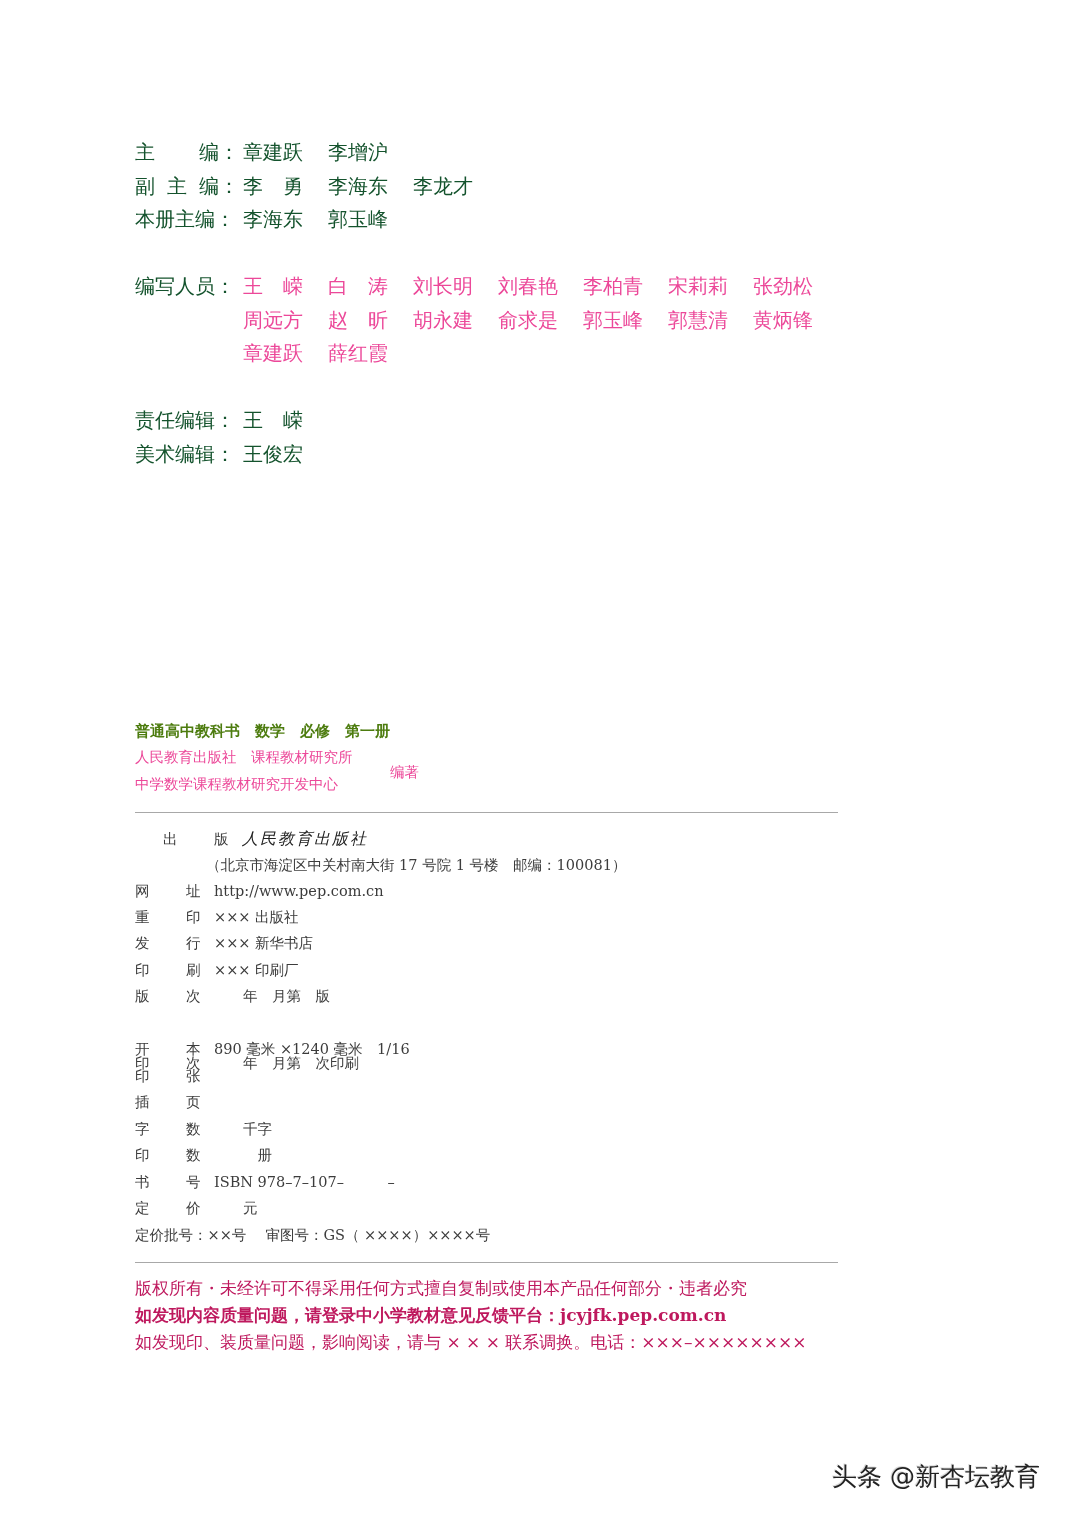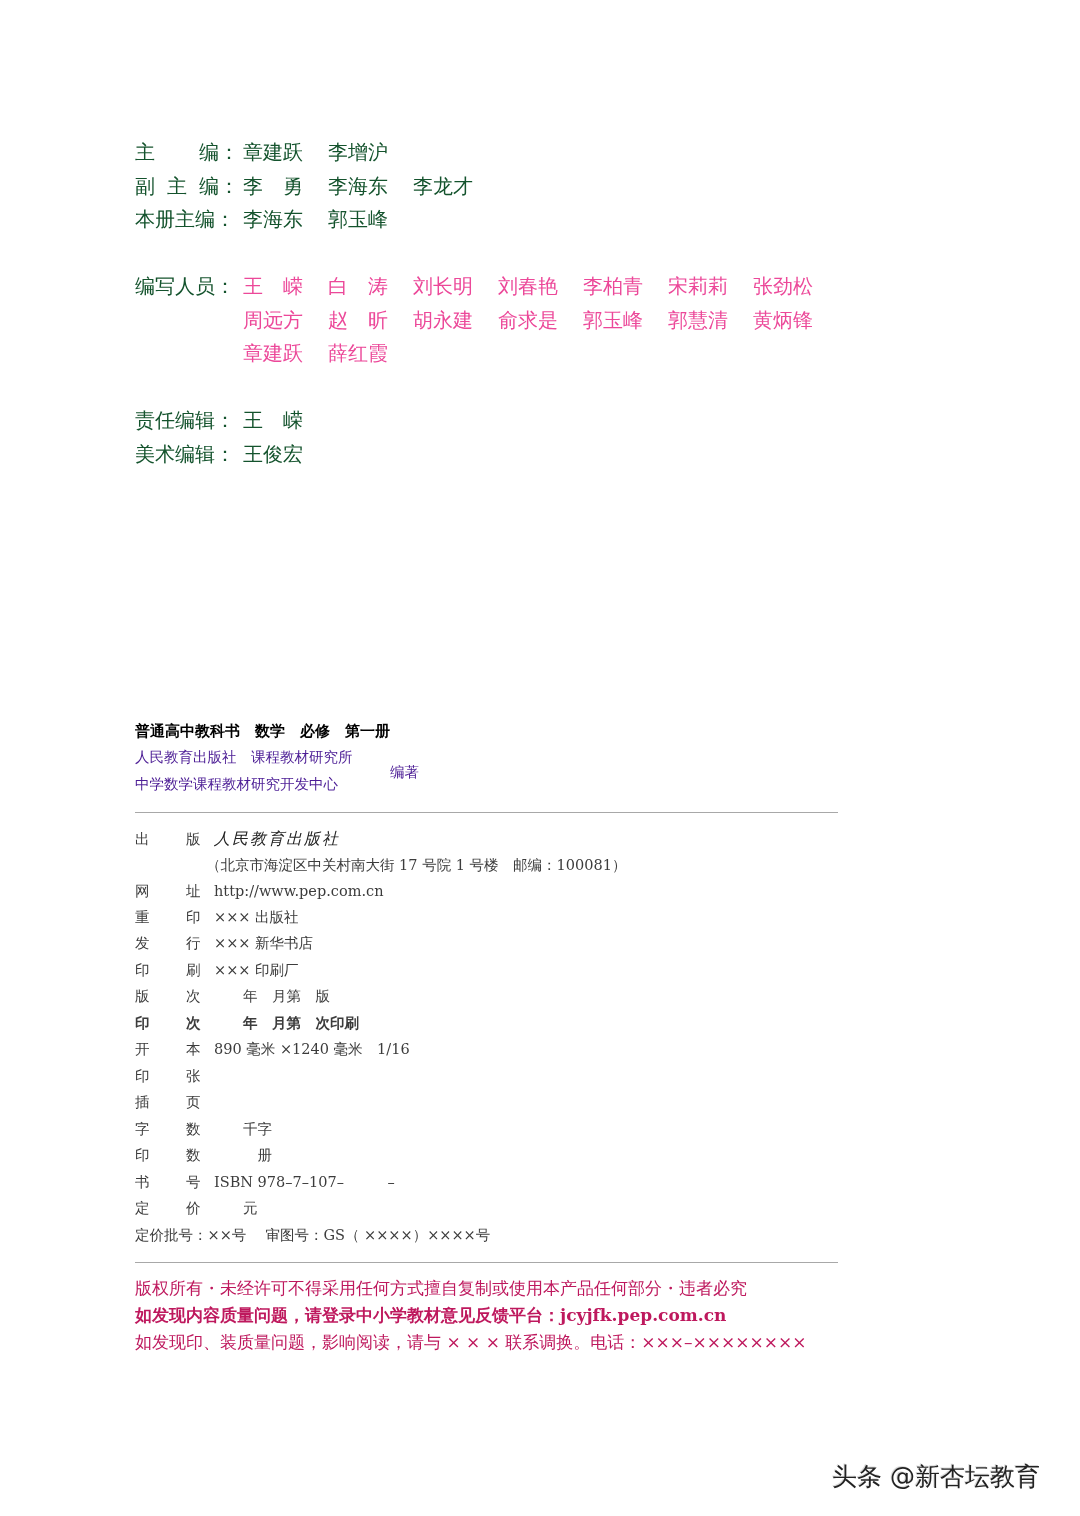--- a/index.html
+++ b/index.html
@@ -4,22 +4,22 @@
 <style>
   html, body { margin: 0; padding: 0; background: #ffffff; }
   body { width: 1080px; height: 1516px; position: relative; overflow: hidden;
          font-family: "DejaVu Serif", "Liberation Serif", serif; color: #333333; }
   .abs { position: absolute; white-space: nowrap; }
   .credit-row { position: absolute; left: 135px; height: 34px; font-size: 20px; line-height: 34px; color: #14532d; }
   .credit-label { display: inline-block; width: 108px; }
   .credit-label span { display: inline-block; }
   .name { display: inline-block; width: 85px; }
   .team-row { position: absolute; left: 243px; font-size: 20px; line-height: 34px; color: #ec4899; }
-  .title-bold { font-family: Liberation Serif, serif; font-weight: bold; font-size: 15px; color: #000000; }
-  .sm { font-size: 14.5px; color: #4c1d95; }
+  .title-bold { font-family: Liberation Serif, serif; font-weight: bold; font-size: 15px; color: #4d7c0f; }
+  .sm { font-size: 14.5px; color: #ec4899; }
   .divider { position: absolute; left: 135px; width: 703px; height: 1px; background: #a8a8a8; }
   .info-row { position: absolute; left: 135px; height: 26.5px; font-size: 14.5px; line-height: 26.5px; color: #3c3c3c; }
   .info-k1 { display: inline-block; width: 51px; }
   .info-k2 { display: inline-block; width: 28px; }
   .info-v { display: inline-block; }
   .foot { position: absolute; left: 135px; font-size: 17px; line-height: 26px; color: #be185d; }
   .watermark { position: absolute; left: 832px; top: 1460px; font-family: "DejaVu Sans", "Liberation Sans", sans-serif;
                font-size: 25px; color: #222222; text-shadow: 1px 1px 1px #ffffff, -1px -1px 0 rgba(0,0,0,0.15); }
   .pub-logo { font-family: "DejaVu Serif", serif; font-style: italic; font-size: 16px; letter-spacing: 2px; color: #222; }
 </style>
@@ -62,42 +62,42 @@
   <span class="credit-label">美术编辑：</span><span class="name">王俊宏</span>
 </div>
 
 <div class="abs title-bold" style="left:135px; top:722px;">普通高中教科书　数学　必修　第一册</div>
 <div class="abs sm" style="left:135px; top:748px;">人民教育出版社　课程教材研究所</div>
 <div class="abs sm" style="left:135px; top:775px;">中学数学课程教材研究开发中心</div>
 <div class="abs sm" style="left:390px; top:763px;">编著</div>
 
 <div class="divider" style="top:812px;"></div>
 
-<div class="info-row" style="top:826px;">
+<div class="info-row" style="top:826px;margin-left:28px;">
   <span class="info-k1">出</span><span class="info-k2">版</span><span class="info-v pub-logo">人民教育出版社</span>
 </div>
 <div class="info-row" style="top:852px;">
   <span class="info-k1"></span><span class="info-k2"></span><span class="info-v" style="margin-left:-8px;">（北京市海淀区中关村南大街 17 号院 1 号楼　邮编：100081）</span>
 </div>
 <div class="info-row" style="top:878px;">
   <span class="info-k1">网</span><span class="info-k2">址</span><span class="info-v">http://www.pep.com.cn</span>
 </div>
 <div class="info-row" style="top:904px;">
   <span class="info-k1">重</span><span class="info-k2">印</span><span class="info-v">××× 出版社</span>
 </div>
 <div class="info-row" style="top:930px;">
   <span class="info-k1">发</span><span class="info-k2">行</span><span class="info-v">××× 新华书店</span>
 </div>
 <div class="info-row" style="top:957px;">
   <span class="info-k1">印</span><span class="info-k2">刷</span><span class="info-v">××× 印刷厂</span>
 </div>
 <div class="info-row" style="top:983px;">
   <span class="info-k1">版</span><span class="info-k2">次</span><span class="info-v">　　年　月第　版</span>
 </div>
-<div class="info-row" style="top:1010px;font-weight:bold;">
+<div class="info-row" style="top:1050px;">
   <span class="info-k1">印</span><span class="info-k2">次</span><span class="info-v">　　年　月第　次印刷</span>
 </div>
 <div class="info-row" style="top:1036px;">
   <span class="info-k1">开</span><span class="info-k2">本</span><span class="info-v">890 毫米 ×1240 毫米　1/16</span>
 </div>
 <div class="info-row" style="top:1063px;">
   <span class="info-k1">印</span><span class="info-k2">张</span><span class="info-v"></span>
 </div>
 <div class="info-row" style="top:1089px;">
   <span class="info-k1">插</span><span class="info-k2">页</span><span class="info-v"></span>

